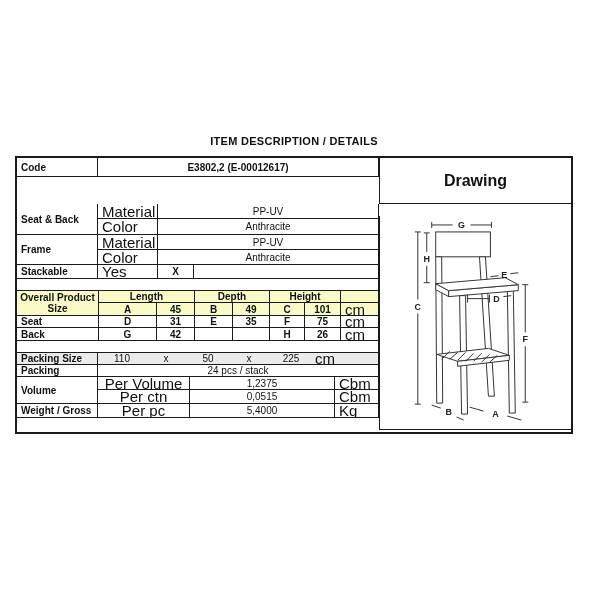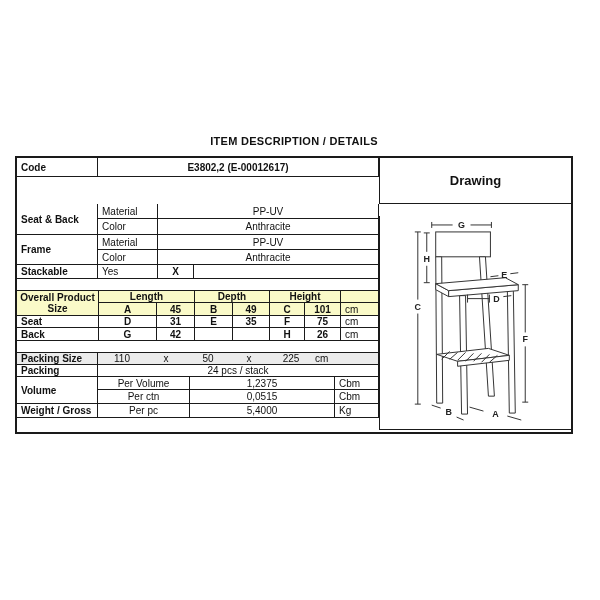--- a/index.html
+++ b/index.html
@@ -22,21 +22,21 @@
     border:2px solid var(--line);background:#fff;
   }
   .c{
     position:absolute;box-sizing:border-box;display:flex;align-items:center;
     border-right:1px solid var(--line);border-bottom:1px solid var(--line);
     font-size:10px;line-height:11px;overflow:hidden;white-space:nowrap;
   }
   .b{font-weight:bold;}
   .ctr{justify-content:center;text-align:center;}
   .lft{padding-left:4px;}
-  .sm{font-size:10px;}
+  .sm{font-size:15px;}
   .gray{background:var(--gray);}
   .yel{background:var(--yellow);}
   .noR{border-right:none;}
   .noB{border-bottom:none;}
   .col2{flex-direction:column;justify-content:center;line-height:11px;}
   .rel{position:relative;}
   .ps{position:absolute;top:0;height:100%;display:flex;align-items:center;justify-content:center;}
   .ps.l{justify-content:flex-start;}
   .bl{border-left:1px solid var(--line);}
   svg.draw{position:absolute;left:0;top:0;}
@@ -131,21 +131,21 @@
   <div class="c ctr sm" style="left:81px;top:232px;width:92px;height:14px">Per ctn</div>
   <div class="c ctr" style="left:173px;top:232px;width:145px;height:14px">0,0515</div>
   <div class="c lft sm" style="left:318px;top:232px;width:44px;height:14px">Cbm</div>
 
   <div class="c lft b" style="left:0;top:246px;width:81px;height:14px">Weight / Gross</div>
   <div class="c ctr sm" style="left:81px;top:246px;width:92px;height:14px">Per pc</div>
   <div class="c ctr" style="left:173px;top:246px;width:145px;height:14px">5,4000</div>
   <div class="c lft sm" style="left:318px;top:246px;width:44px;height:14px">Kg</div>
 
 
-  <div class="c ctr b bl noR" style="left:362px;top:0;width:192px;height:46px;font-size:13px">Drawing</div>
+  <div class="c ctr b bl noR" style="left:362px;top:0;width:192px;height:46px;font-size:16px">Drawing</div>
   <div class="c bl noR rel" style="left:362px;top:46px;width:192px;height:214px">
     <svg class="draw" width="100%" height="100%" viewBox="0 0 192 214" preserveAspectRatio="none">
 
       <g>
         <rect class="shape" x="56" y="16" width="55" height="25"></rect>
         <polygon class="shape" points="56,41 62,41 63,188 57,188"></polygon>
         <polygon class="shape" points="100,41 106,41 115,181 109,181"></polygon>
         <polygon class="shape" points="80,80 86,80 88,199 82,199"></polygon>
         <polygon class="shape" points="128,73 134,73 136,198 130,198"></polygon>
         <polygon class="shape" points="57,139 109,133 130,140 78,146"></polygon>

